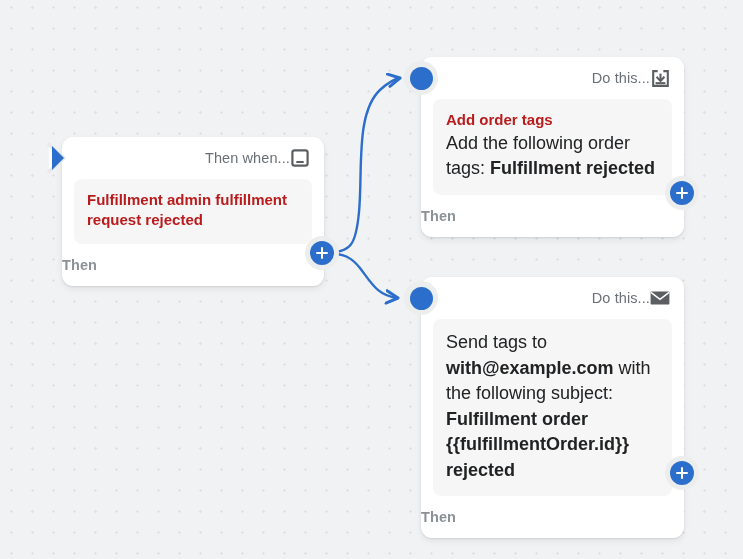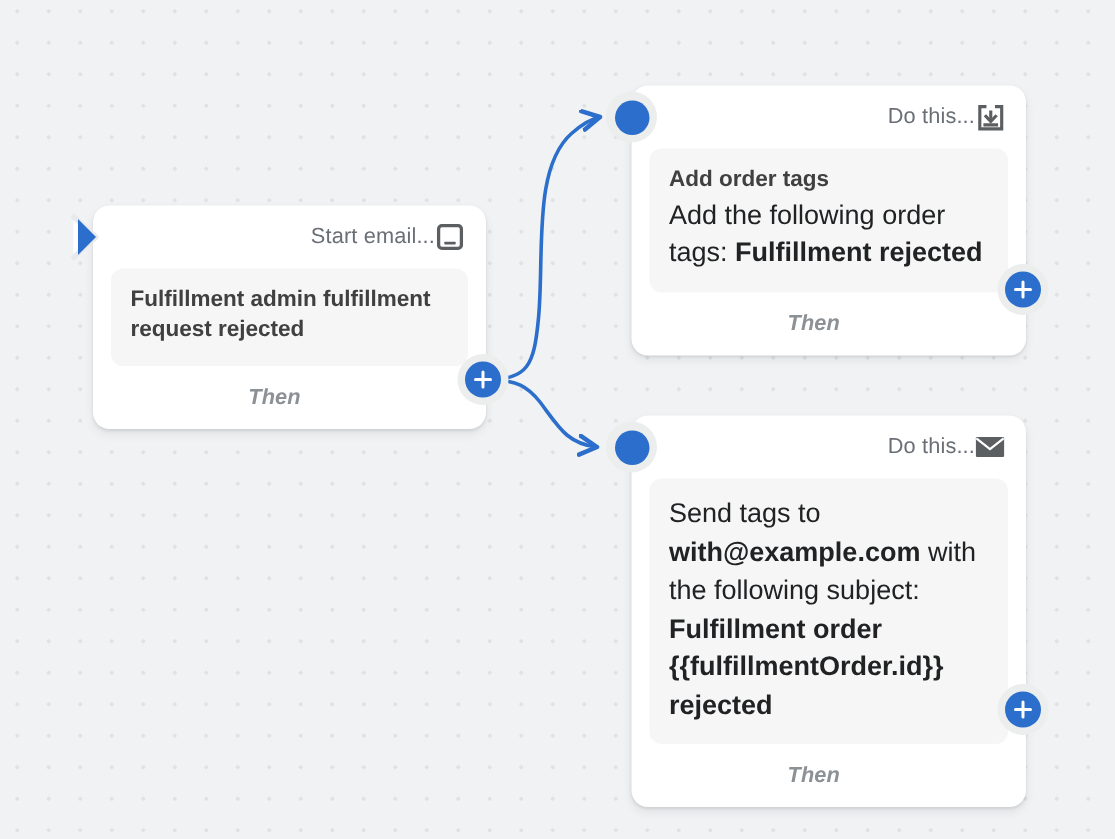--- a/index.html
+++ b/index.html
@@ -76,42 +76,41 @@
   .panel {
     margin: 0 12px;
     background: #f6f6f7;
     border-radius: 8px;
     padding: 11px 13px 13px 13px;
   }
 
   .panel-title {
     font-size: 15px;
     font-weight: bold;
-    color: #404040;
+    color: #b91c1c;
     line-height: 1.32;
     margin-bottom: 1px;
   }
 
   .panel-body {
     font-size: 18px;
     color: #202223;
     line-height: 1.42;
   }
 
   .panel-body b {
     font-weight: bold;
   }
 
   .card-foot {
     height: 42px;
     display: flex;
     align-items: center;
-    justify-content: center;
+    justify-content: flex-start;
     padding-right: 20px;
-    font-style: italic;
   }
 
   .then-label {
     font-size: 14.5px;
     font-weight: bold;
     color: #8c9196;
     letter-spacing: 0.1px;
   }
 
   
@@ -210,21 +209,21 @@
   <div id="start-marker" class="start-marker">
     <svg width="30" height="34" viewBox="0 0 30 34">
       <path d="M2,3 L2,31 L16,17 Z" fill="#ffffff"></path>
       <path d="M1,2.5 L17,17 L1,31.5" fill="none" stroke="#e8e9ea" stroke-width="3.4" stroke-linejoin="round"></path>
       <path d="M5,5 L5,29 L17,17 Z" fill="#2c6ecb"></path>
     </svg>
   </div>
 
   <div id="trigger-card" class="card">
     <div class="card-head">
-      <span class="card-head-title">Start email...</span>
+      <span class="card-head-title">Then when...</span>
       <span class="head-icon">
         <svg width="18" height="18" viewBox="0 0 18 18">
           <rect x="1.4" y="1.4" width="15.2" height="15.2" rx="2.2" fill="none" stroke="#5c5f62" stroke-width="2.2"></rect>
           <rect x="5.2" y="12.1" width="7.6" height="1.9" rx="0.6" fill="#5c5f62"></rect>
         </svg>
       </span>
     </div>
     <div class="panel">
       <div class="panel-title">Fulfillment admin fulfillment request rejected</div>
     </div>

